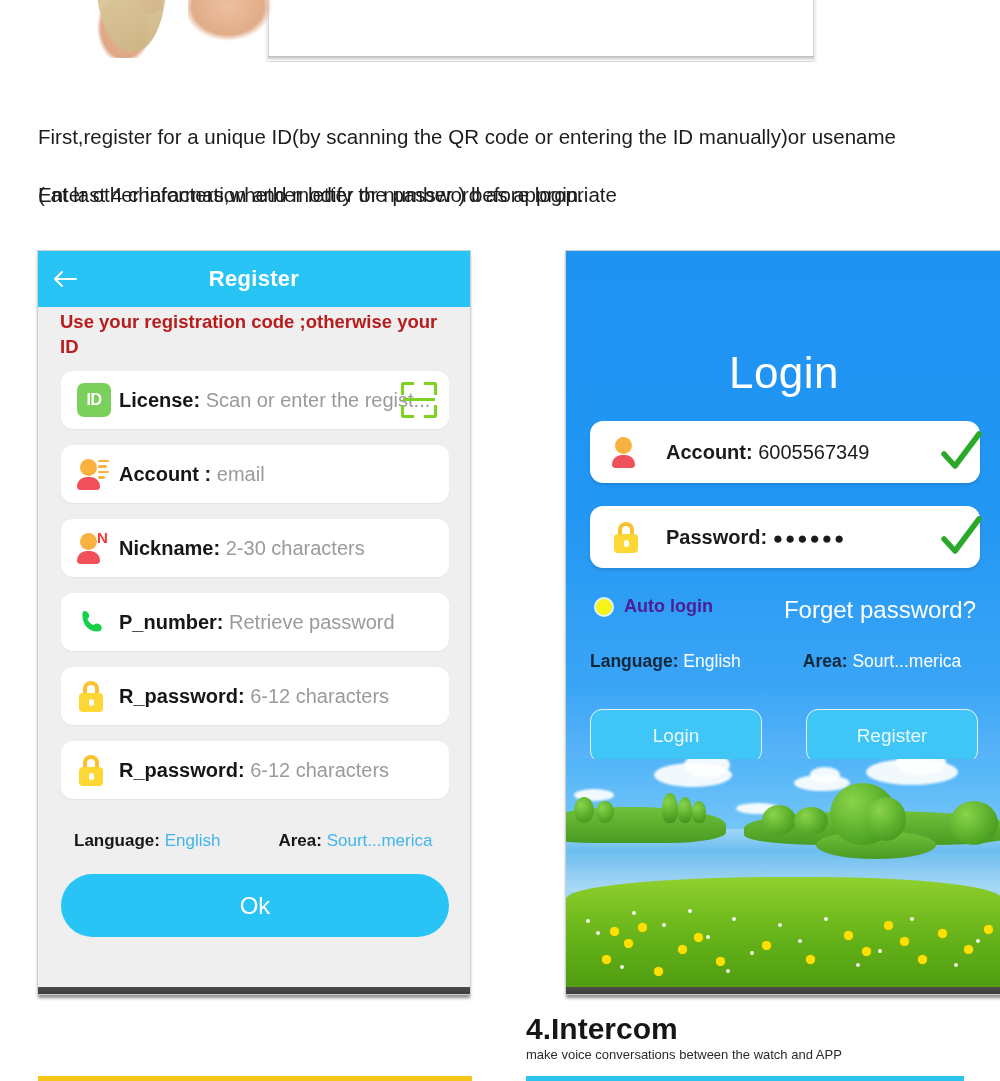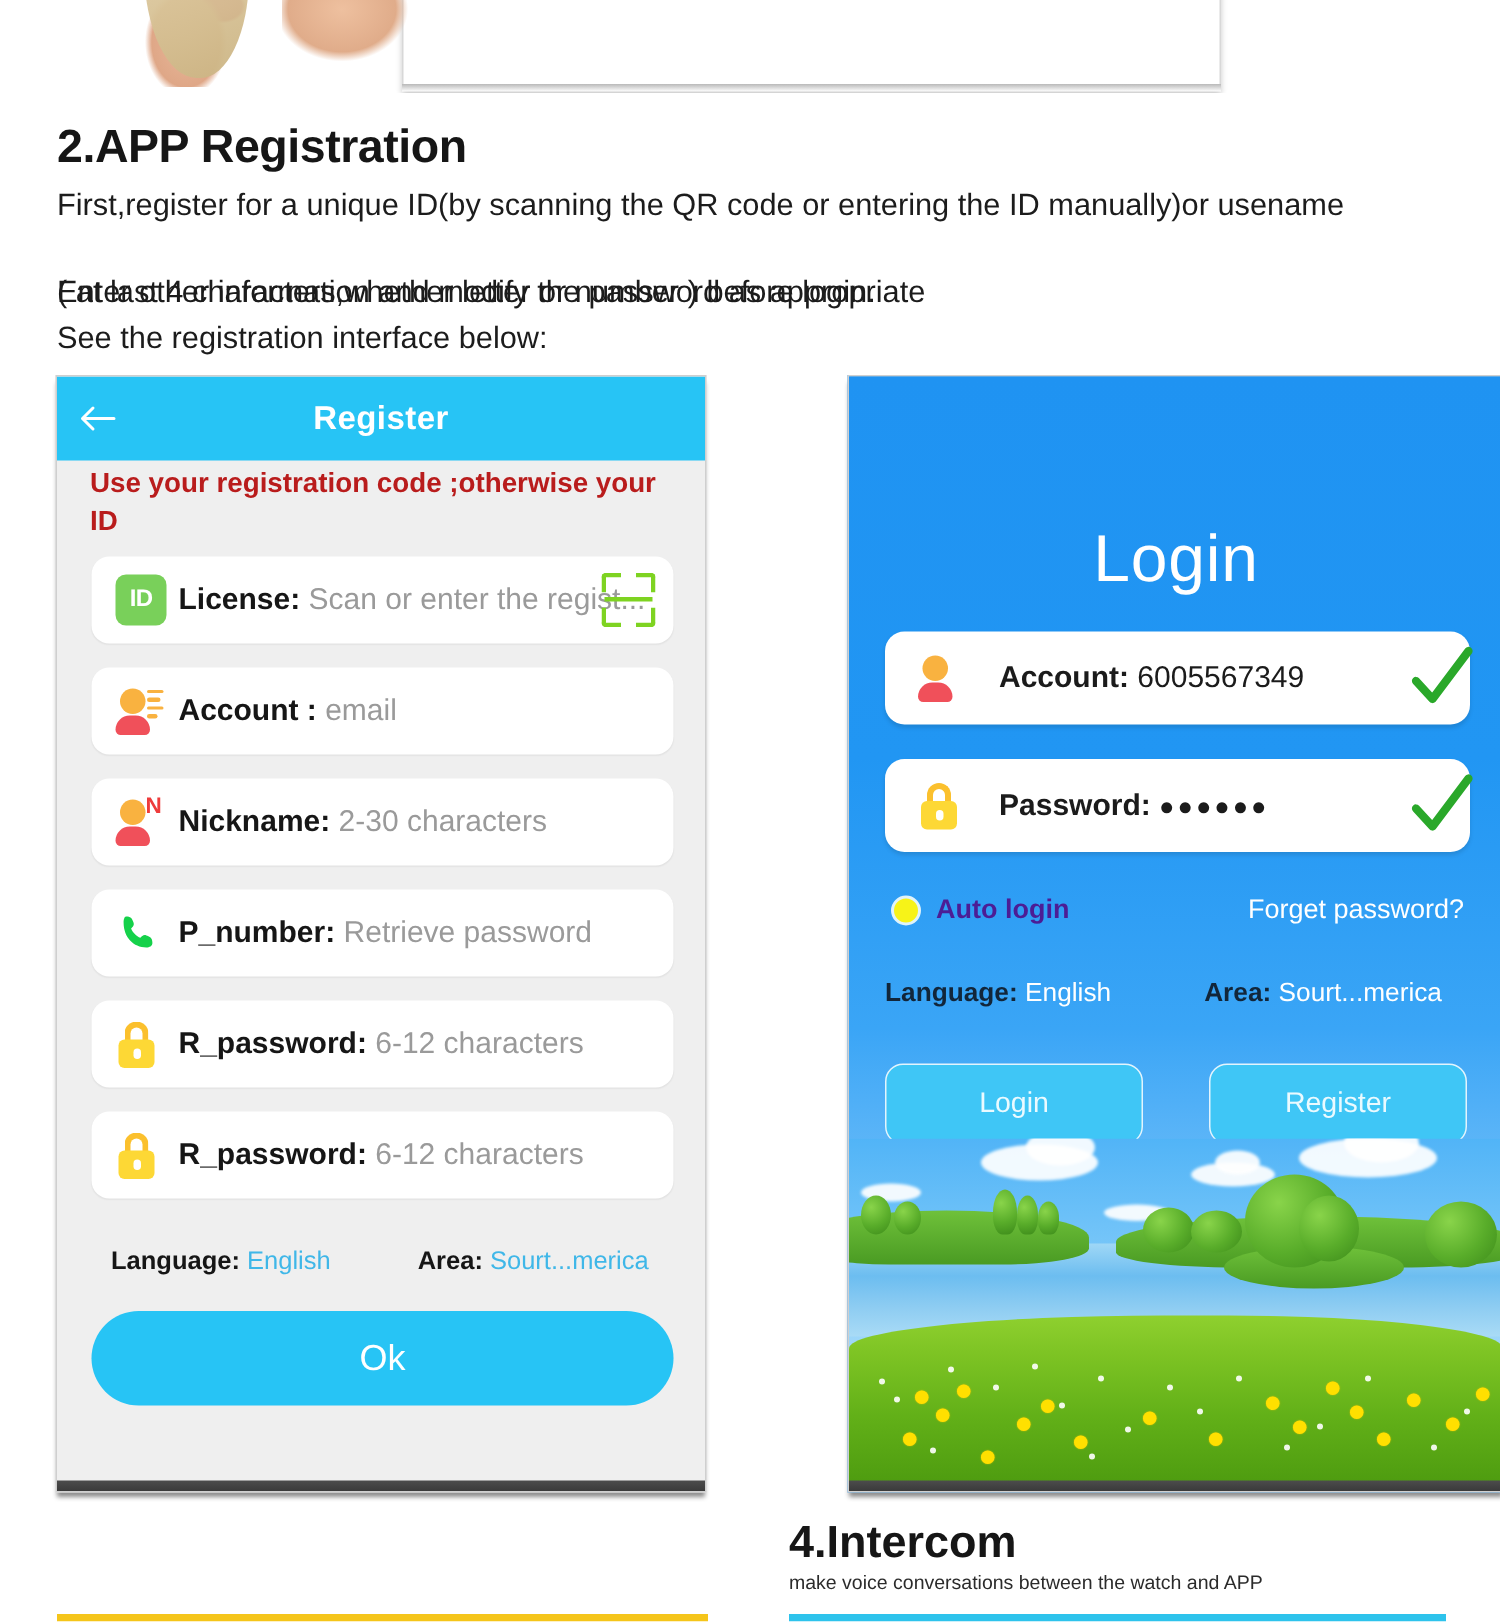--- a/index.html
+++ b/index.html
@@ -187,21 +187,21 @@
     position:absolute; right:-8px; top:6px; width:54px; height:50px;
   }
   .check svg{ width:54px; height:50px; }
 
   .auto-row { position:absolute; left:28px; top:345px; width:382px; height:24px; }
   .radio {
     position:absolute; left:0; top:1px; width:20px; height:20px; border-radius:50%;
     background:#f7f318; border:2.5px solid #dff3fb;
   }
   .auto-label { position:absolute; left:30px; top:0; color:#4c1d95; font-size:18px; font-weight:700; }
-  .forget { position:absolute; right:0; top:0; color:#ffffff; font-size:18px; }
+  .forget { position:absolute; right:0; top:0; color:#ffffff; font-size:24px; }
 
   .lg-meta { position:absolute; left:24px; top:400px; width:392px; font-size:17.5px; display:flex; }
   .lg-meta .lang { margin-right:62px; }
   .lg-meta .meta-k { color:#12263a; font-weight:700; }
   .lg-meta .meta-v { color:#ffffff; }
 
   .lg-btn {
     position:absolute; top:458px; width:172px; height:54px;
     border:1.6px solid #e3f4fd; border-radius:12px;
     background:#3fc6f6; color:#eafaff; font-size:19px;
@@ -248,26 +248,24 @@
 <div class="page">
 
   <div class="top-photo">
     <div class="tp-card"></div>
     <div class="tp-person"></div>
     <div class="tp-hair"></div>
     <div class="tp-arm"></div>
     <div class="tp-shadow"></div>
   </div>
 
-  <div class="h2">2.APP Registration</div>
   <div class="para p1">First,register for a unique ID(by scanning the QR code or entering the ID manually)or usename</div>
   <div class="para p2">( at last 4 characters,whether letter or number ) before login.</div>
   <div class="para p2" style="top:150px"></div>
   <div class="para" style="top:180px">Enter other information and modify the password as appropriate</div>
-  <div class="para" style="top:211px">See the registration interface below:</div>
 
   <div class="phone" id="register-phone">
 
     <div class="reg-header">
       <div class="back-arrow">
         <svg viewBox="0 0 26 20" fill="none" stroke="#ffffff" stroke-width="2" stroke-linecap="round" stroke-linejoin="round">
           <path d="M24 10 H3 M10 3 L3 10 L10 17"></path>
         </svg>
       </div>
       <div class="reg-title">Register</div>

